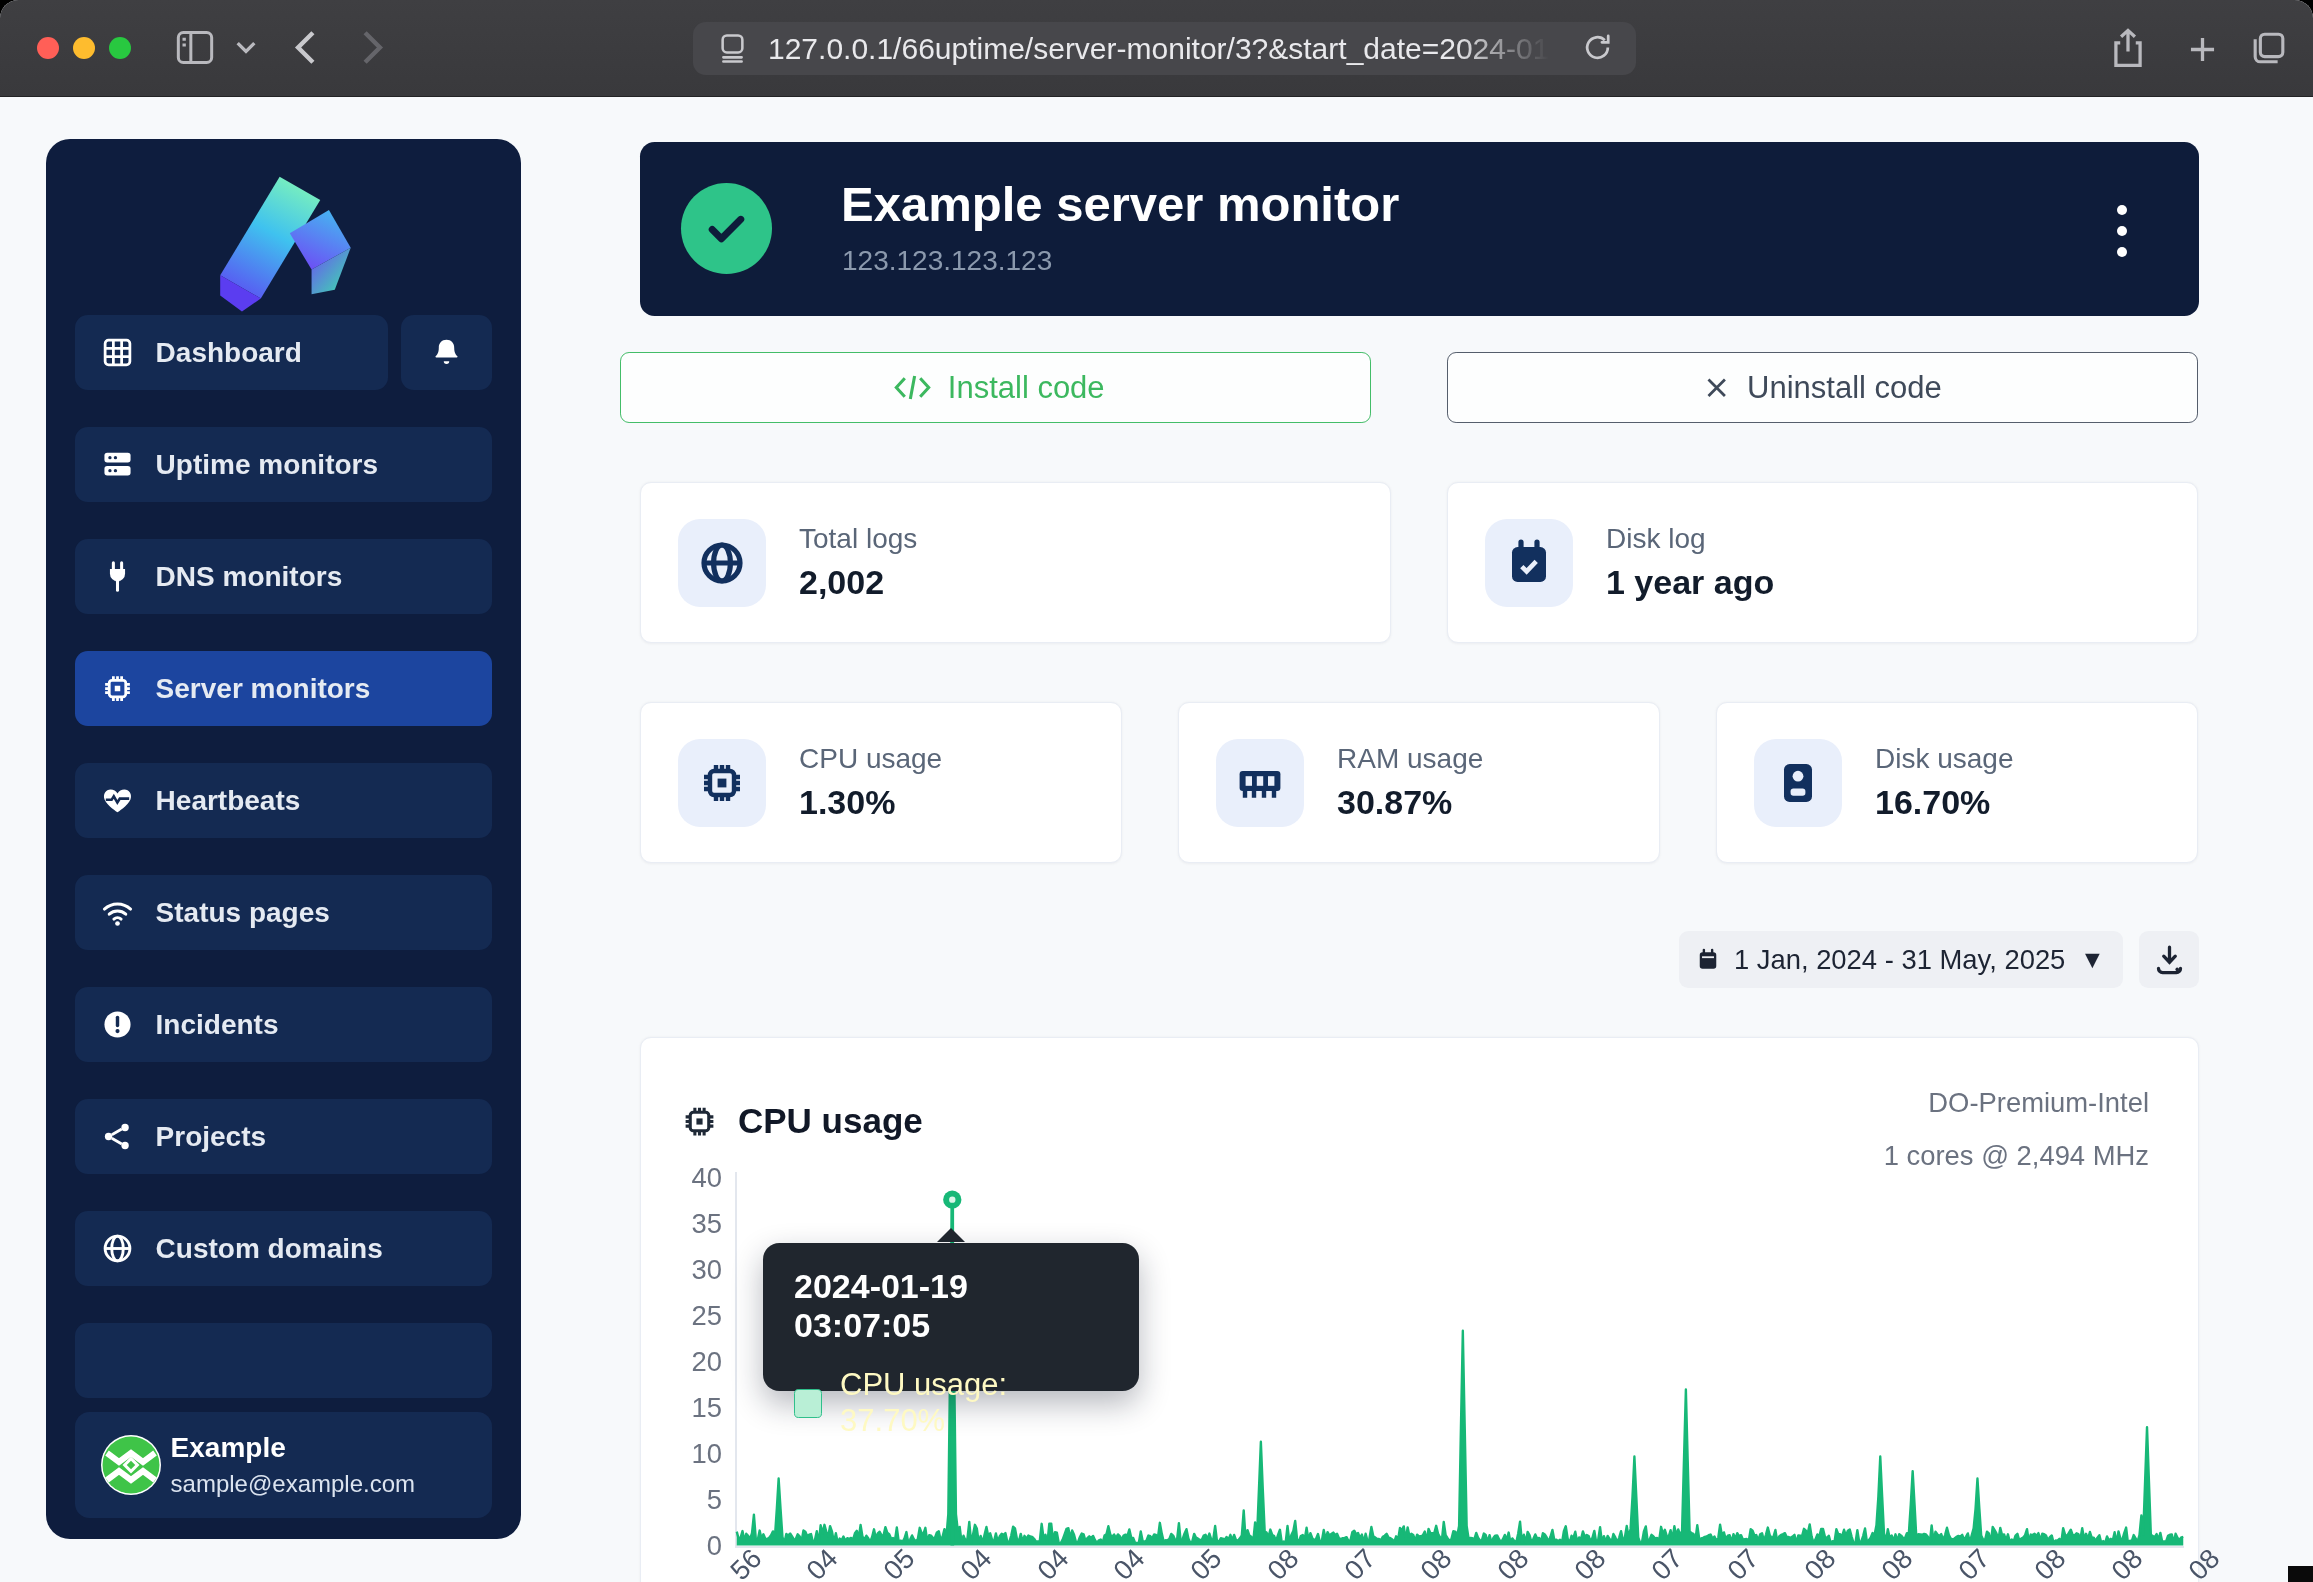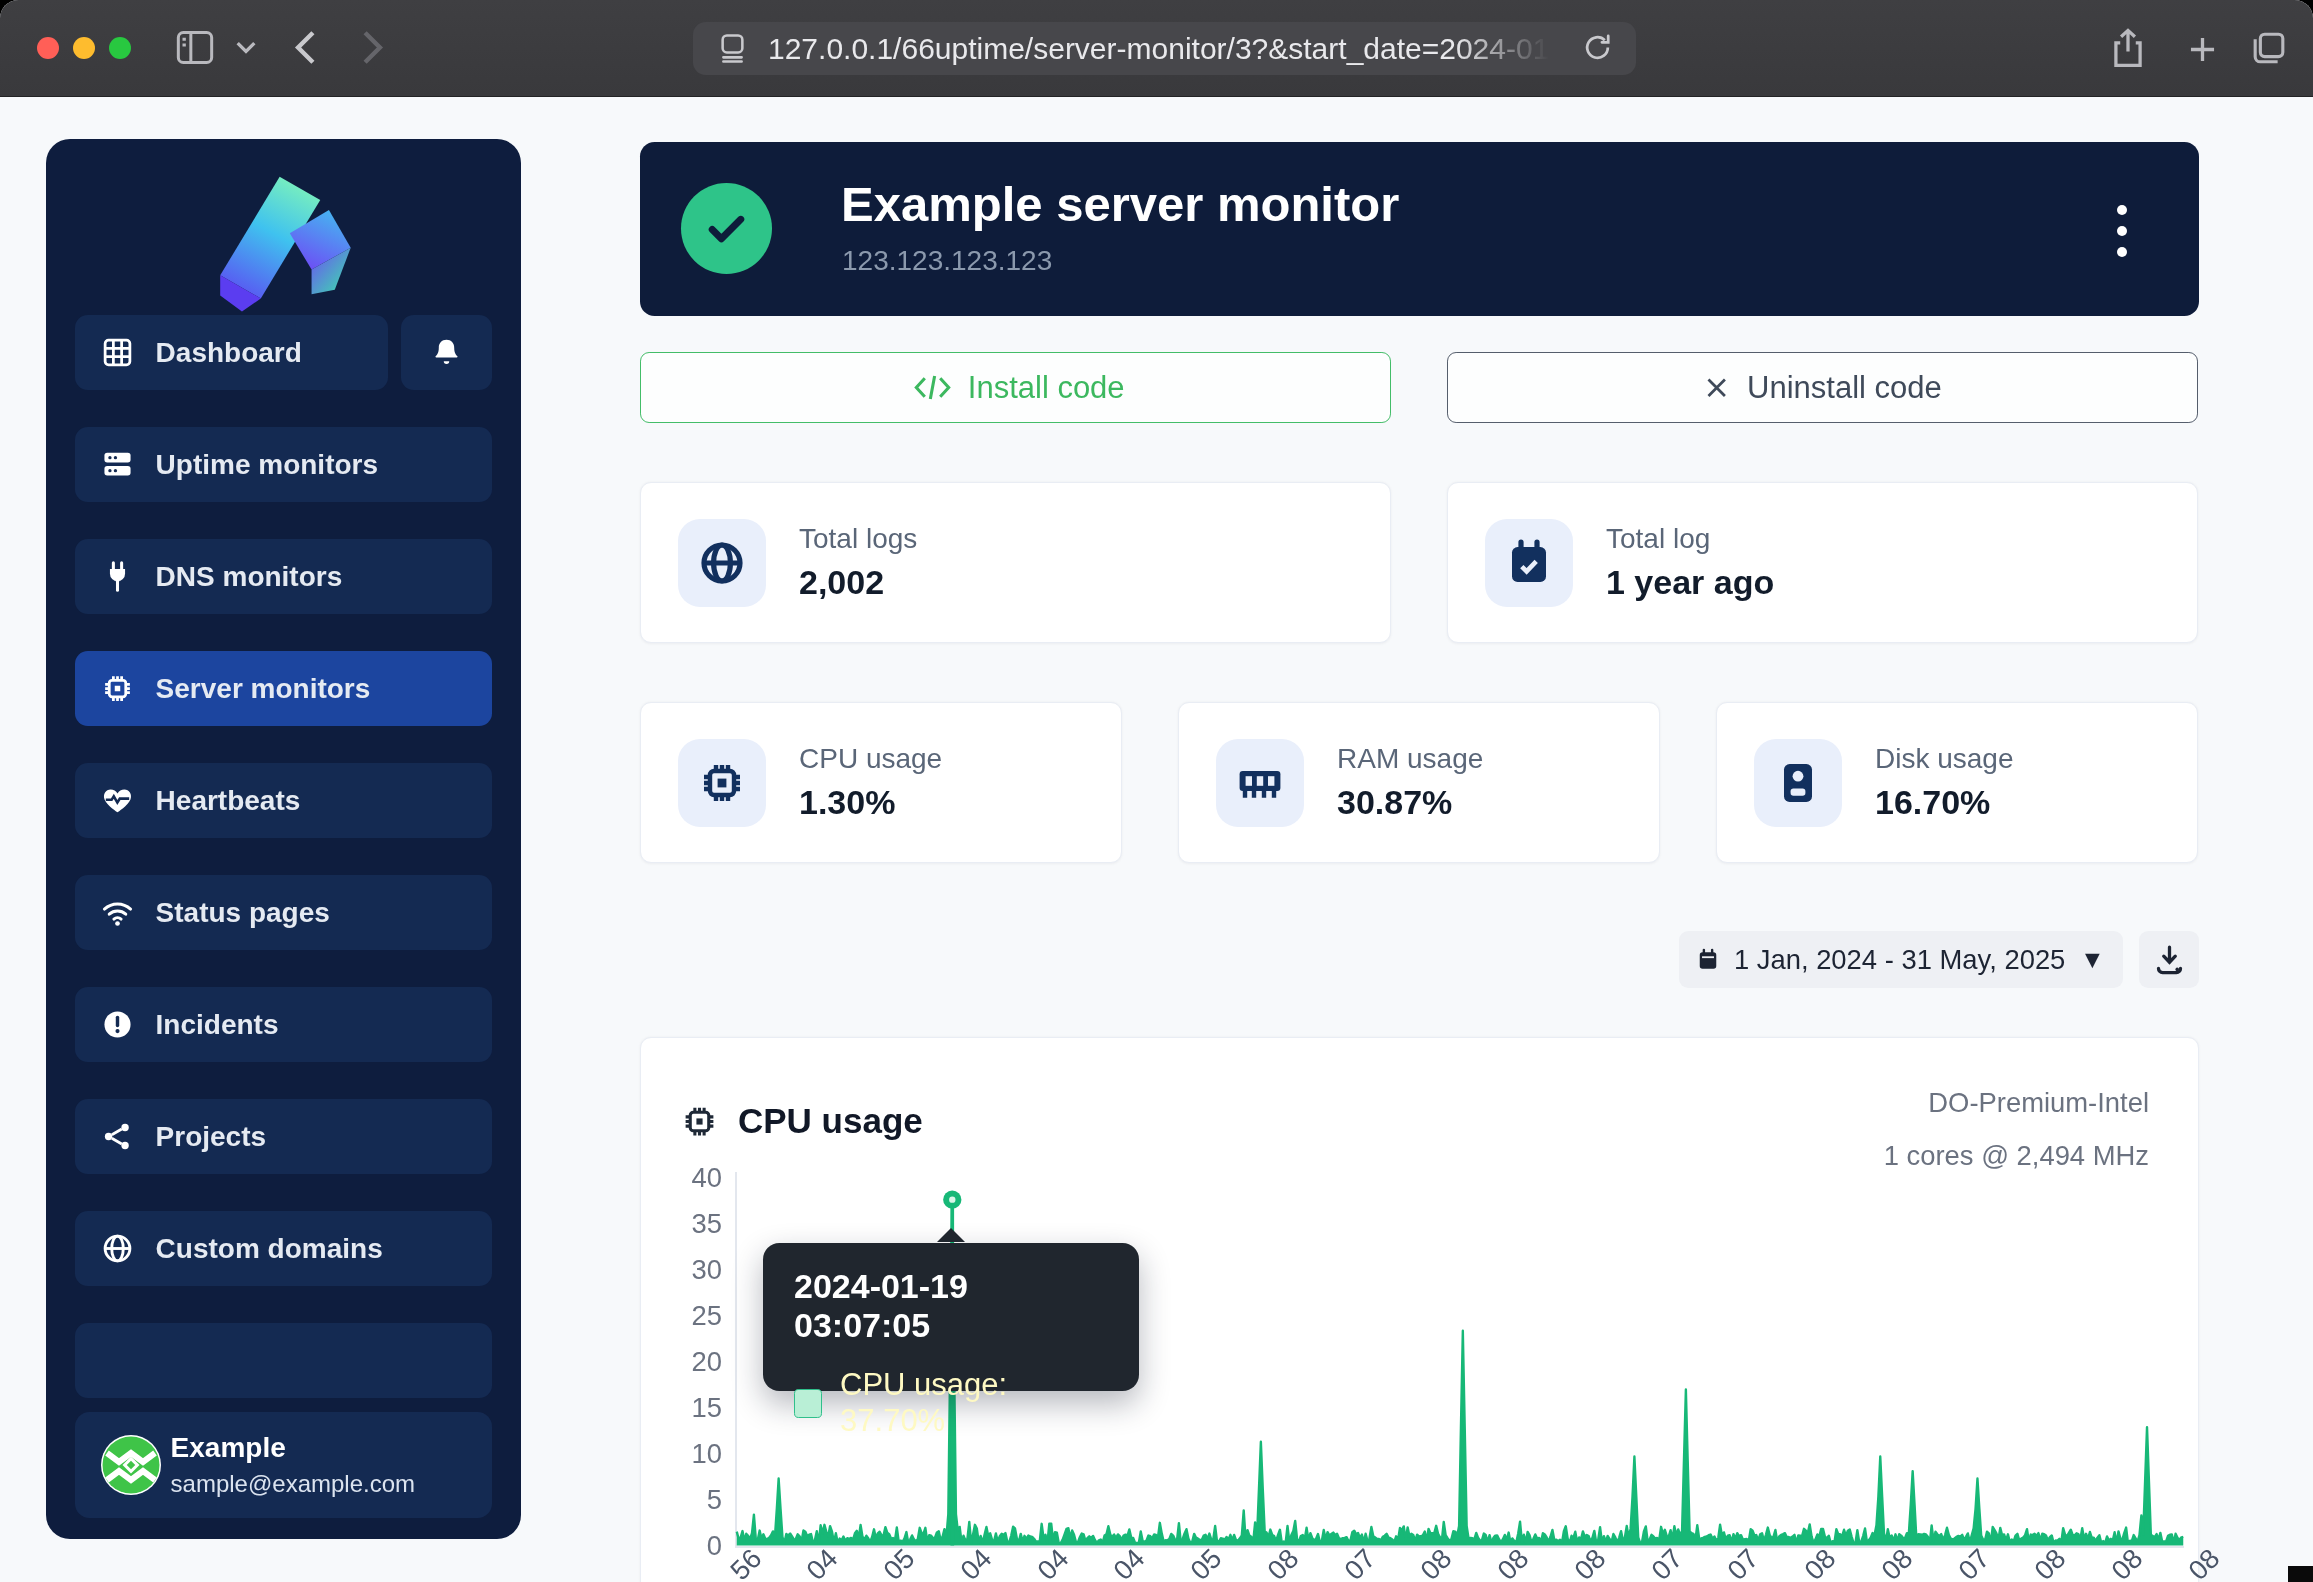--- a/index.html
+++ b/index.html
@@ -42,21 +42,21 @@
     background:#2ec489; display:flex; align-items:center; justify-content:center; }
   .herotitle { position:absolute; left:841px; top:176px; color:#fff; font-size:49px; font-weight:700; }
   .herosub { position:absolute; left:842px; top:245px; color:#8b99ad; font-size:28px; }
   .kebab { position:absolute; left:2100px; top:194px; width:44px; height:73px; display:flex; flex-direction:column;
     align-items:center; justify-content:center; gap:11px; cursor:pointer; }
   .kebab i { width:10px; height:10px; border-radius:50%; background:#fff; }
 
   
   .abtn { position:absolute; top:352px; width:751px; height:71px; border-radius:9.1px; background:#fdfefe;
     display:flex; align-items:center; justify-content:center; gap:16.4px; font-size:31px; cursor:pointer; }
-  .install { left:640px; border:1.8px solid #43bd68; color:#3cb85f;padding-left:8px; }
+  .install { left:620px; border:1.8px solid #43bd68; color:#3cb85f;padding-left:8px; }
   .uninstall { left:1447px; border:1.8px solid #555e6c; color:#3f4a5a; }
 
   
   .statcard { position:absolute; background:#fff; border:0.9px solid #e9edf4; border-radius:11px;
     box-shadow:0 0.9px 2.7px rgba(16,24,40,.05); display:flex; align-items:center; padding-left:37px; gap:33px; }
   .chip { width:88px; height:88px; border-radius:22px; background:#e9effb; display:flex;
     align-items:center; justify-content:center; }
   .slabel { color:#5a6678; font-size:28px; }
   .svalue { color:#121c2b; font-size:34px; font-weight:700; margin-top:7.3px; }
 
@@ -348,21 +348,21 @@
       </div>
       <div class="statcard" style="left: 1447px; top: 482px; width: 751px; height: 161px;">
         <span class="chip">
           <svg width="48" height="48" viewBox="0 0 24 24">
             <path d="M8 1.5v4M16 1.5v4" stroke="#12305e" stroke-width="2.6" stroke-linecap="round"></path>
             <rect x="3.5" y="4" width="17" height="17.5" rx="2.8" fill="#12305e"></rect>
             <path d="M8.4 13.8l2.4 2.4 4.8-5" stroke="#e9effb" stroke-width="2.3" fill="none"></path>
           </svg>
         </span>
     <span>
-          <div class="slabel">Total log</div>
+          <div class="slabel">Disk log</div>
     <div class="svalue">1 year ago</div>
         </span>
       </div>
       <div class="statcard" style="left: 640px; top: 702px; width: 482px; height: 161px;">
         <span class="chip">
           <svg width="48" height="48" viewBox="0 0 24 24">
             <rect x="6" y="6" width="12" height="12" rx="2" fill="none" stroke="#12305e" stroke-width="2.2"></rect>
             <rect x="9.8" y="9.8" width="4.4" height="4.4" fill="#12305e"></rect>
             <path d="M9 3v3M12 3v3M15 3v3M9 18v3M12 18v3M15 18v3M3 9h3M3 12h3M3 15h3M18 9h3M18 12h3M18 15h3" stroke="#12305e" stroke-width="2.2"></path>
           </svg>

